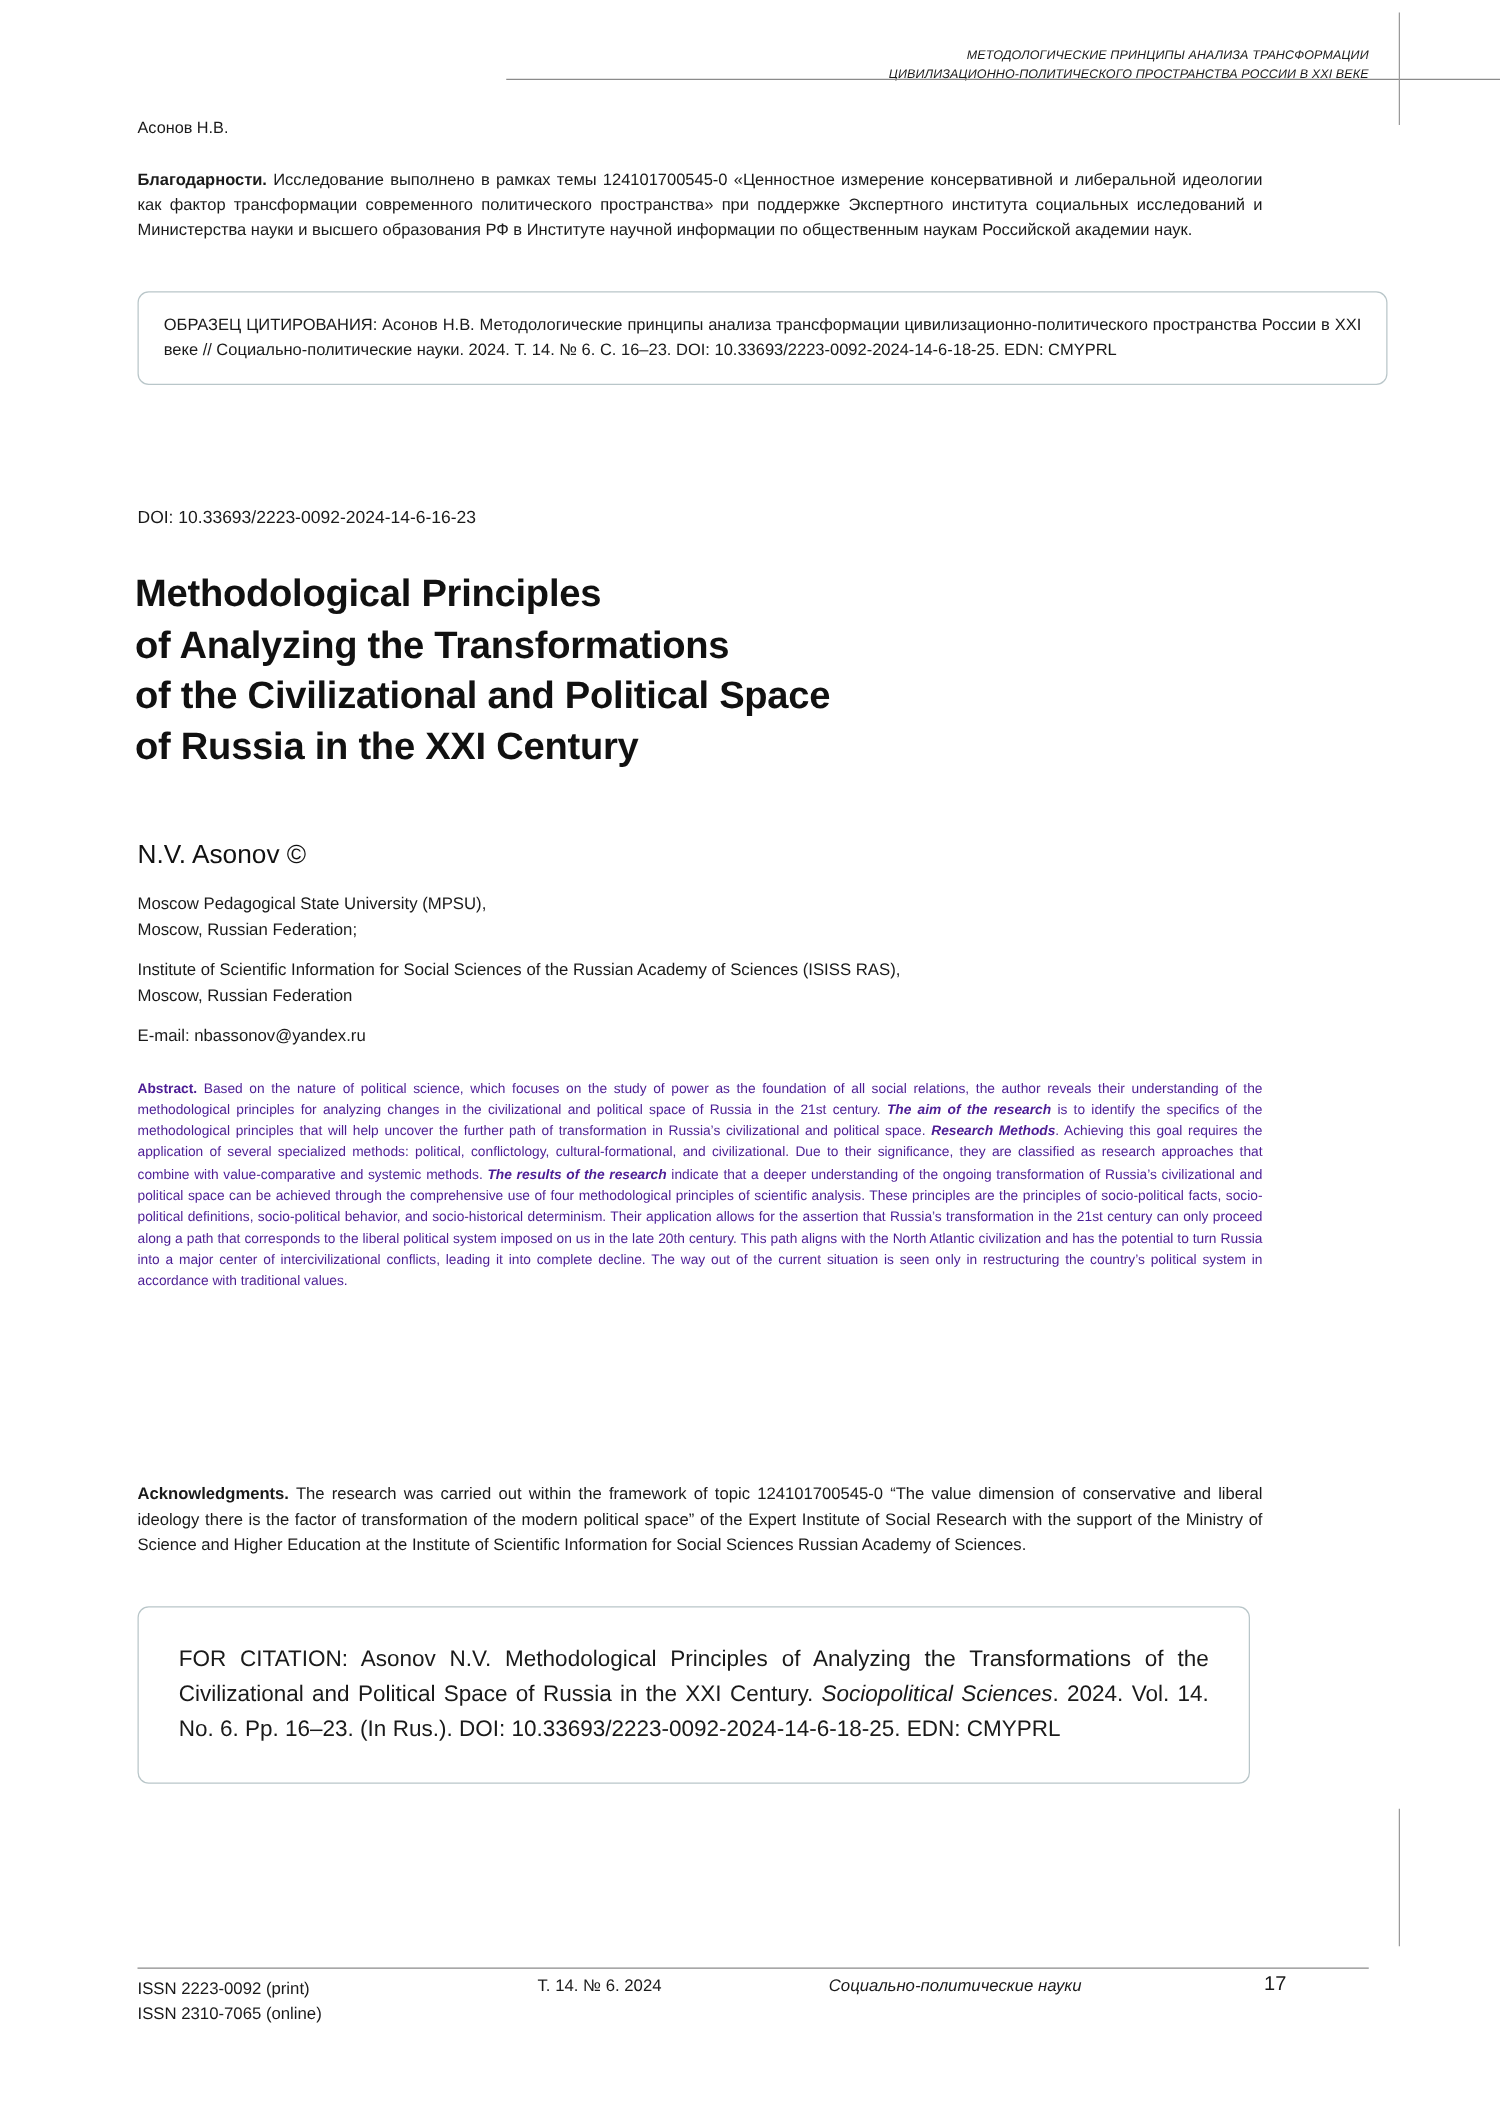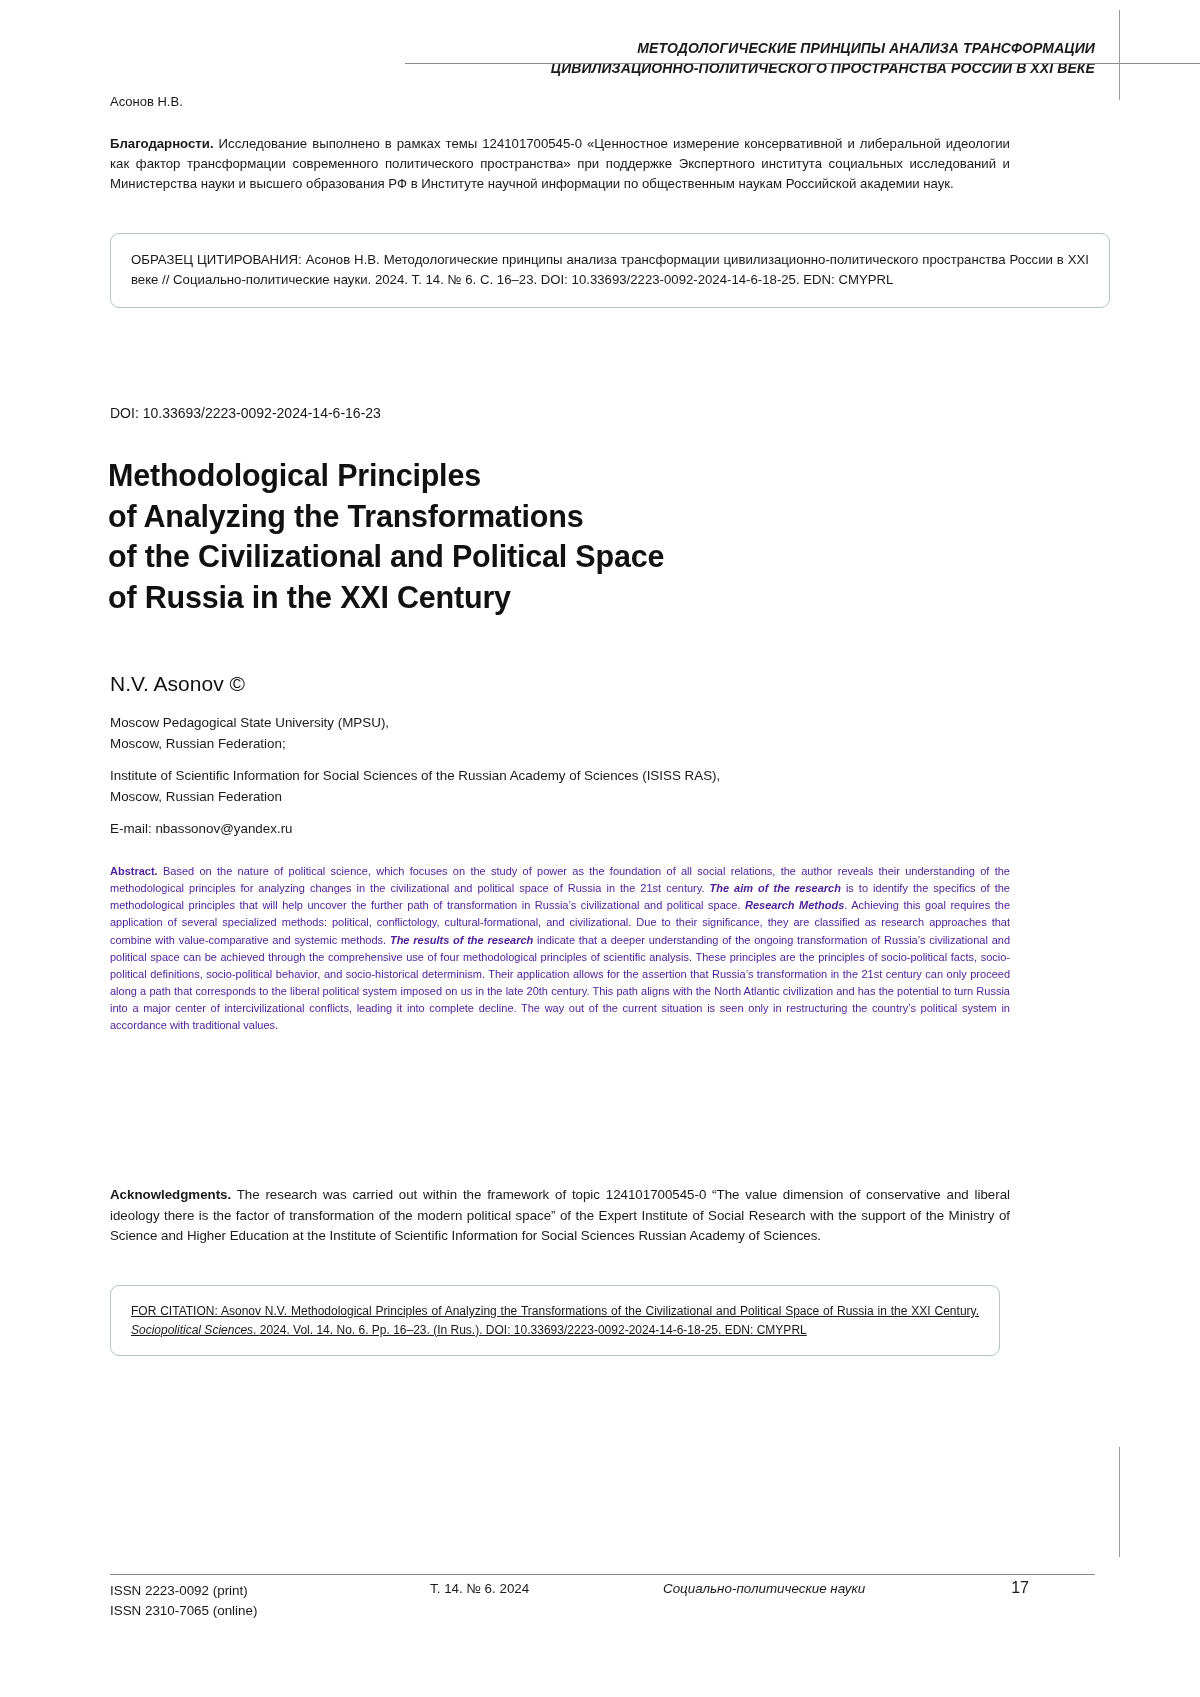--- a/index.html
+++ b/index.html
@@ -27,22 +27,22 @@
     top: 38px;
     left: 110px;
     right: 105px;
     display: flex;
     align-items: flex-start;
     justify-content: flex-end;
   }
   .runhead-text {
     text-align: right;
     font-style: italic;
-    font-weight: bold;
-    font-size: 14px;
+    font-weight: normal;
+    font-size: 10px;
     line-height: 1.45;
     letter-spacing: 0.1px;
     color: #1a1a1a;
     max-width: 660px;
   }
   .runhead-line {
     position: absolute;
     left: 405px;
     right: 0px;
     top: 63px;
@@ -190,25 +190,24 @@
     left: 110px;
     top: 1285px;
     width: 890px;
     border: 1.5px solid #b9c6c9;
     border-radius: 9px;
     background: #ffffff;
     padding: 16px 20px;
     box-sizing: border-box;
   }
   .forcite-box p {
-    margin: 0;
-    font-size: 12px;
+    margin: 12px;
+    font-size: 18px;
     line-height: 1.55;
     text-align: justify;
-    text-decoration: underline;
   }
   .forcite-box i { font-style: italic; }
 
   
   .footer-rule {
     position: absolute;
     left: 110px;
     right: 105px;
     bottom: 122px;
     height: 1px;

